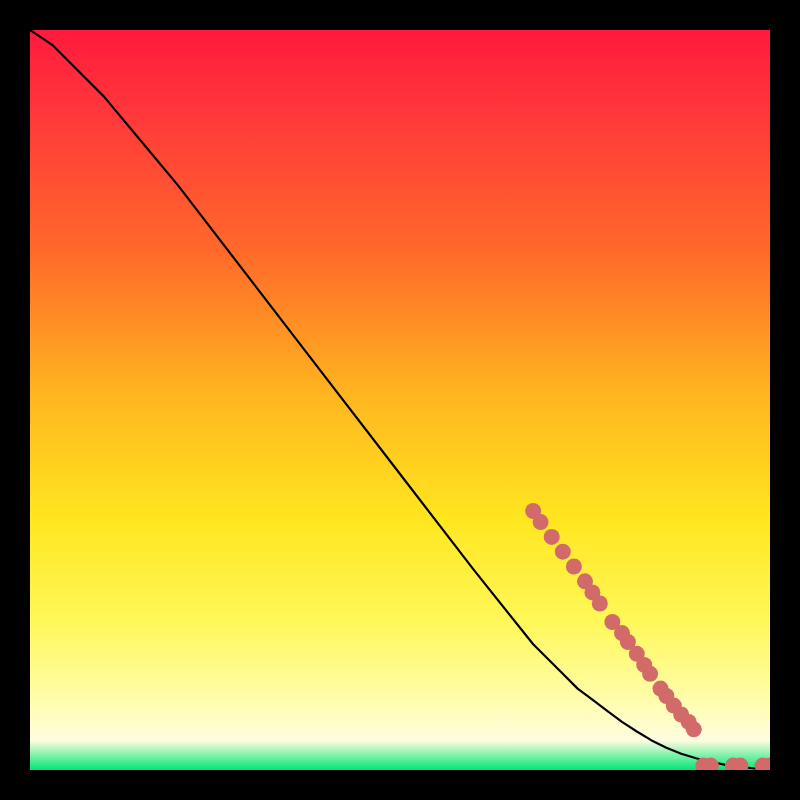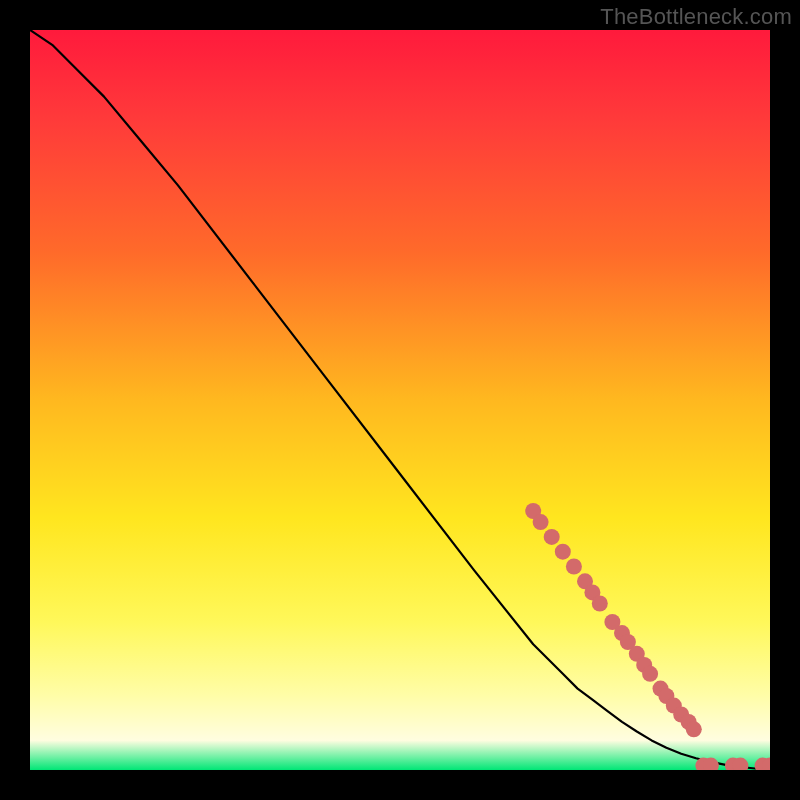--- a/index.html
+++ b/index.html
@@ -55,21 +55,20 @@
   svg.curve {
     position: absolute;
     inset: 0;
   }
 </style>
 </head>
 <body>
 
 <div class="stage">
 
-  <div class="watermark">TheBottleneck.com</div>
 
   <div class="plot">
     <div class="gradient grad-main"></div>
 
     <svg class="curve" viewBox="0 0 740 740" preserveAspectRatio="none">
       <path id="curve-path" fill="none" stroke="#000" stroke-width="2.2" stroke-linecap="round" stroke-linejoin="round" d="M0.0 0.0 L22.2 14.8 L44.4 37.0 L74.0 66.6 L111.0 111.0 L148.0 155.4 L222.0 251.6 L296.0 347.8 L370.0 444.0 L444.0 540.2 L503.2 614.2 L518.0 629.0 L532.8 643.8 L547.6 658.6 L562.4 669.7 L577.2 680.8 L592.0 691.9 L606.8 701.5 L621.6 710.4 L636.4 717.8 L651.2 723.7 L666.0 728.2 L680.8 731.9 L695.6 734.8 L710.4 737.0 L725.2 738.5 L740.0 739.3"></path>
       <g id="markers">
           <circle cx="503.2" cy="481.0" r="8" fill="#d36a6a"></circle>
           <circle cx="510.6" cy="492.1" r="8" fill="#d36a6a"></circle>
           <circle cx="521.7" cy="506.9" r="8" fill="#d36a6a"></circle>

